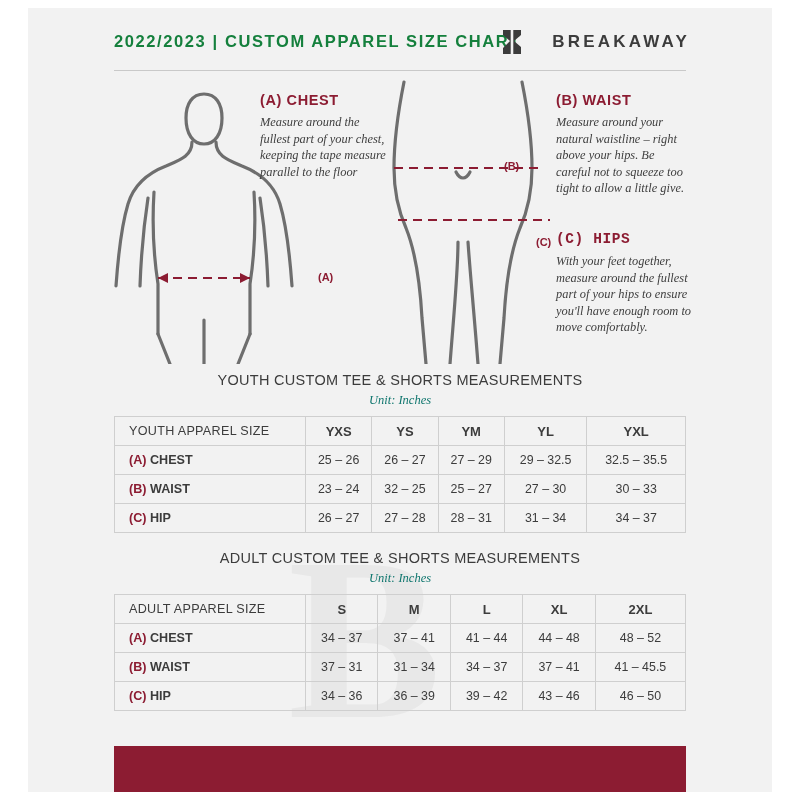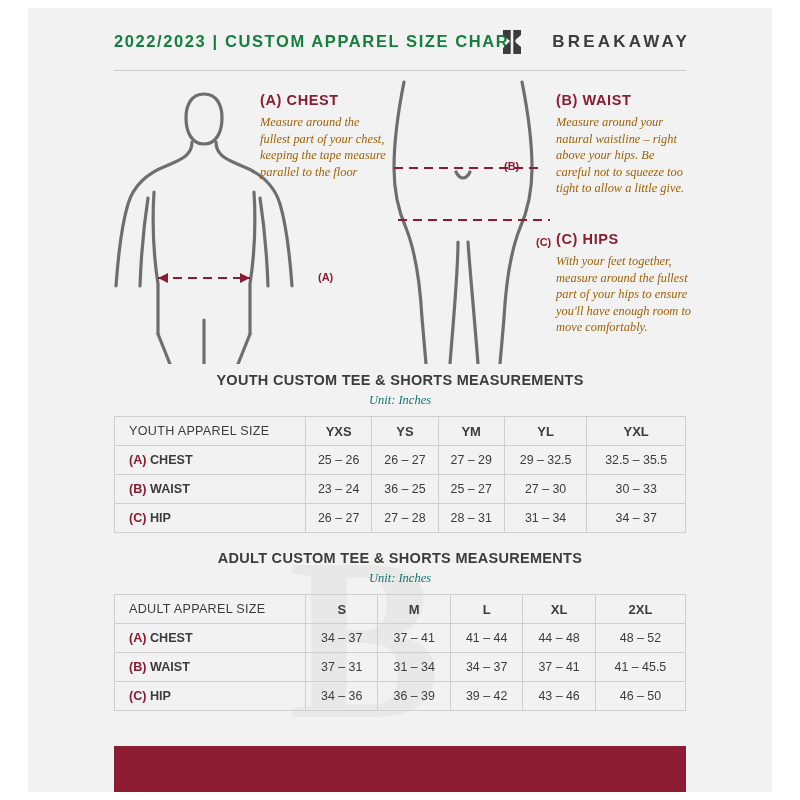--- a/index.html
+++ b/index.html
@@ -97,38 +97,38 @@
     font-weight: bold;
     letter-spacing: 0.6px;
     color: #8c1c32;
   }
   .callout-body {
     position: absolute;
     font-family: "Liberation Serif", serif;
     font-style: italic;
     font-size: 12.4px;
     line-height: 1.33;
-    color: #a16207;
+    color: #404040;
     width: 132px;
   }
   .marker {
     position: absolute;
     font-size: 11px;
     font-weight: bold;
     color: #8c1c32;
     font-family: "Liberation Sans", sans-serif;
   }
 
   
   .section-title {
     position: absolute;
     width: 744px;
     text-align: center;
     font-size: 14.5px;
-    font-weight: bold;
+    font-weight: normal;
     color: #3c3c3c;
     letter-spacing: 0.3px;
   }
   .section-unit {
     position: absolute;
     width: 744px;
     text-align: center;
     font-family: "Liberation Serif", serif;
     font-style: italic;
     font-size: 12.5px;
@@ -245,21 +245,21 @@
       <div class="marker" style="left:290px; top:199px;">(A)</div>
       <div class="marker" style="left:476px; top:88px;">(B)</div>
       <div class="marker" style="left:508px; top:164px;">(C)</div>
 
       <div class="callout-title" style="left:232px; top:20px;">(A) CHEST</div>
       <div class="callout-body" style="left:232px; top:42px;">Measure around the fullest part of your chest, keeping the tape measure parallel to the floor</div>
 
       <div class="callout-title" style="left:528px; top:20px;">(B) WAIST</div>
       <div class="callout-body" style="left:528px; top:42px; width:136px;">Measure around your natural waistline – right above your hips. Be careful not to squeeze too tight to allow a little give.</div>
 
-      <div class="callout-title" style="left:528px; top:159px;">(C) HIPS</div>
+      <div class="callout-title" style="left:528px; top:159px;font-family:Liberation Mono, monospace;">(C) HIPS</div>
       <div class="callout-body" style="left:528px; top:181px; width:136px;">With your feet together, measure around the fullest part of your hips to ensure you'll have enough room to move comfortably.</div>
     </div>
 
     <div class="section-title" style="top:364px;">YOUTH CUSTOM TEE &amp; SHORTS MEASUREMENTS</div>
     <div class="section-unit" style="top:385px;">Unit: Inches</div>
 
     <table class="size-table" style="top:408px;">
       <thead>
         <tr>
           <th class="colhead-label">YOUTH APPAREL SIZE</th>
@@ -275,21 +275,21 @@
           <td class="rowhead"><span class="lbl">(A)</span> <span>CHEST</span></td>
           <td>25 – 26</td>
           <td>26 – 27</td>
           <td>27 – 29</td>
           <td>29 – 32.5</td>
           <td>32.5 – 35.5</td>
         </tr>
         <tr>
           <td class="rowhead"><span class="lbl">(B)</span> <span>WAIST</span></td>
           <td>23 – 24</td>
-          <td>36 – 25</td>
+          <td>32 – 25</td>
           <td>25 – 27</td>
           <td>27 – 30</td>
           <td>30 – 33</td>
         </tr>
         <tr>
           <td class="rowhead"><span class="lbl">(C)</span> <span>HIP</span></td>
           <td>26 – 27</td>
           <td>27 – 28</td>
           <td>28 – 31</td>
           <td>31 – 34</td>

